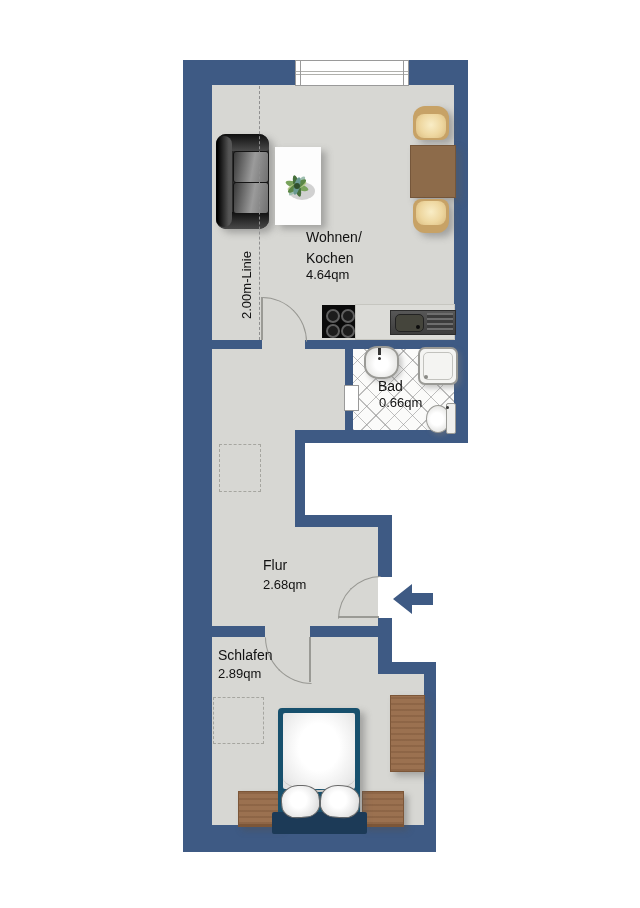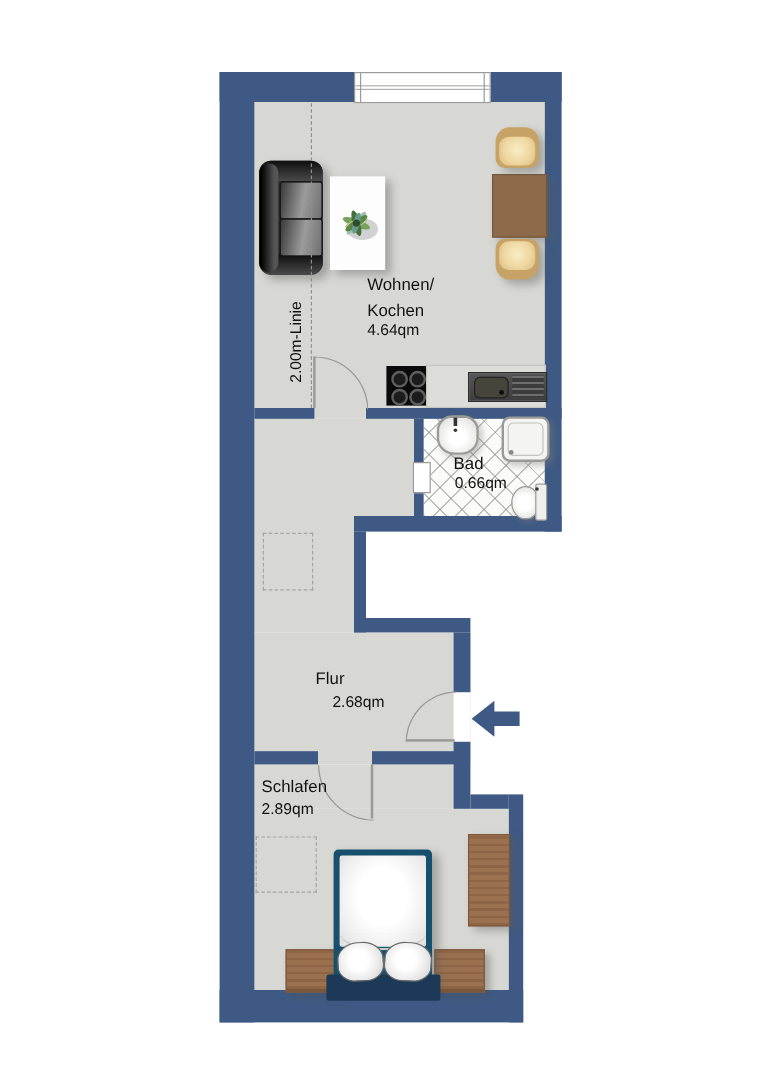--- a/index.html
+++ b/index.html
@@ -193,20 +193,20 @@
   </svg>
 
   <div class="abs room-label" style="left:306px;top:227px;">Wohnen/</div>
   <div class="abs room-label" style="left:306px;top:248px;">Kochen</div>
   <div class="abs area-label" style="left:306px;top:267px;">4.64qm</div>
 
   <div class="abs room-label" style="left:378px;top:376px;">Bad</div>
   <div class="abs area-label" style="left:379px;top:395px;">0.66qm</div>
 
   <div class="abs room-label" style="left:263px;top:555px;">Flur</div>
-  <div class="abs area-label" style="left:277px;top:577px;">2.68qm</div>
+  <div class="abs area-label" style="left:263px;top:577px;">2.68qm</div>
 
   <div class="abs room-label" style="left:218px;top:645px;">Schlafen</div>
   <div class="abs area-label" style="left:218px;top:666px;">2.89qm</div>
 
   <div class="abs mline" style="left:201px;top:277px;width:92px;height:16px;">2.00m-Linie</div>
 
 </div>
 
 </body></html>

